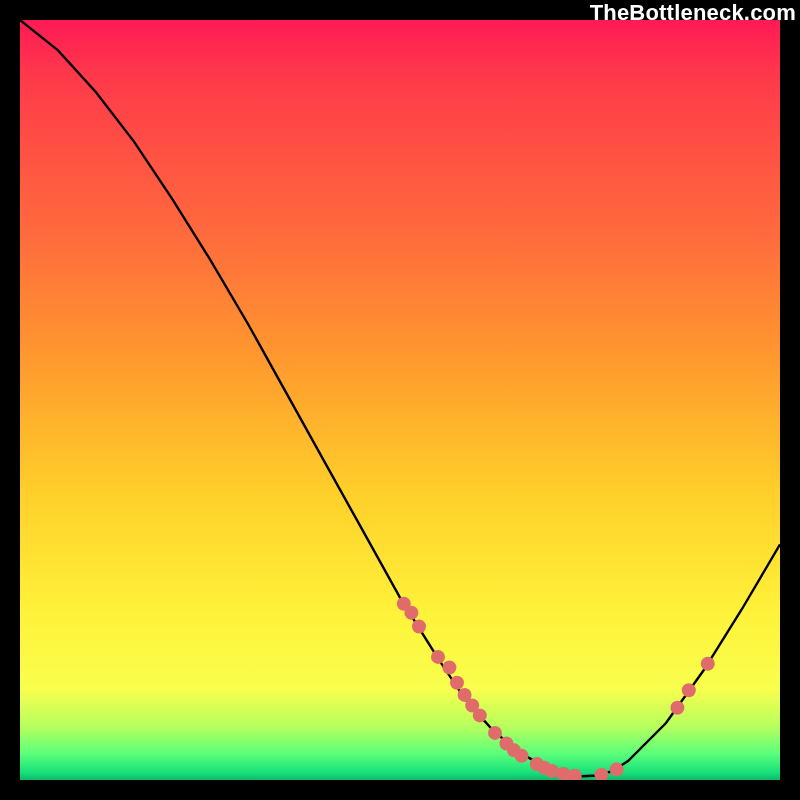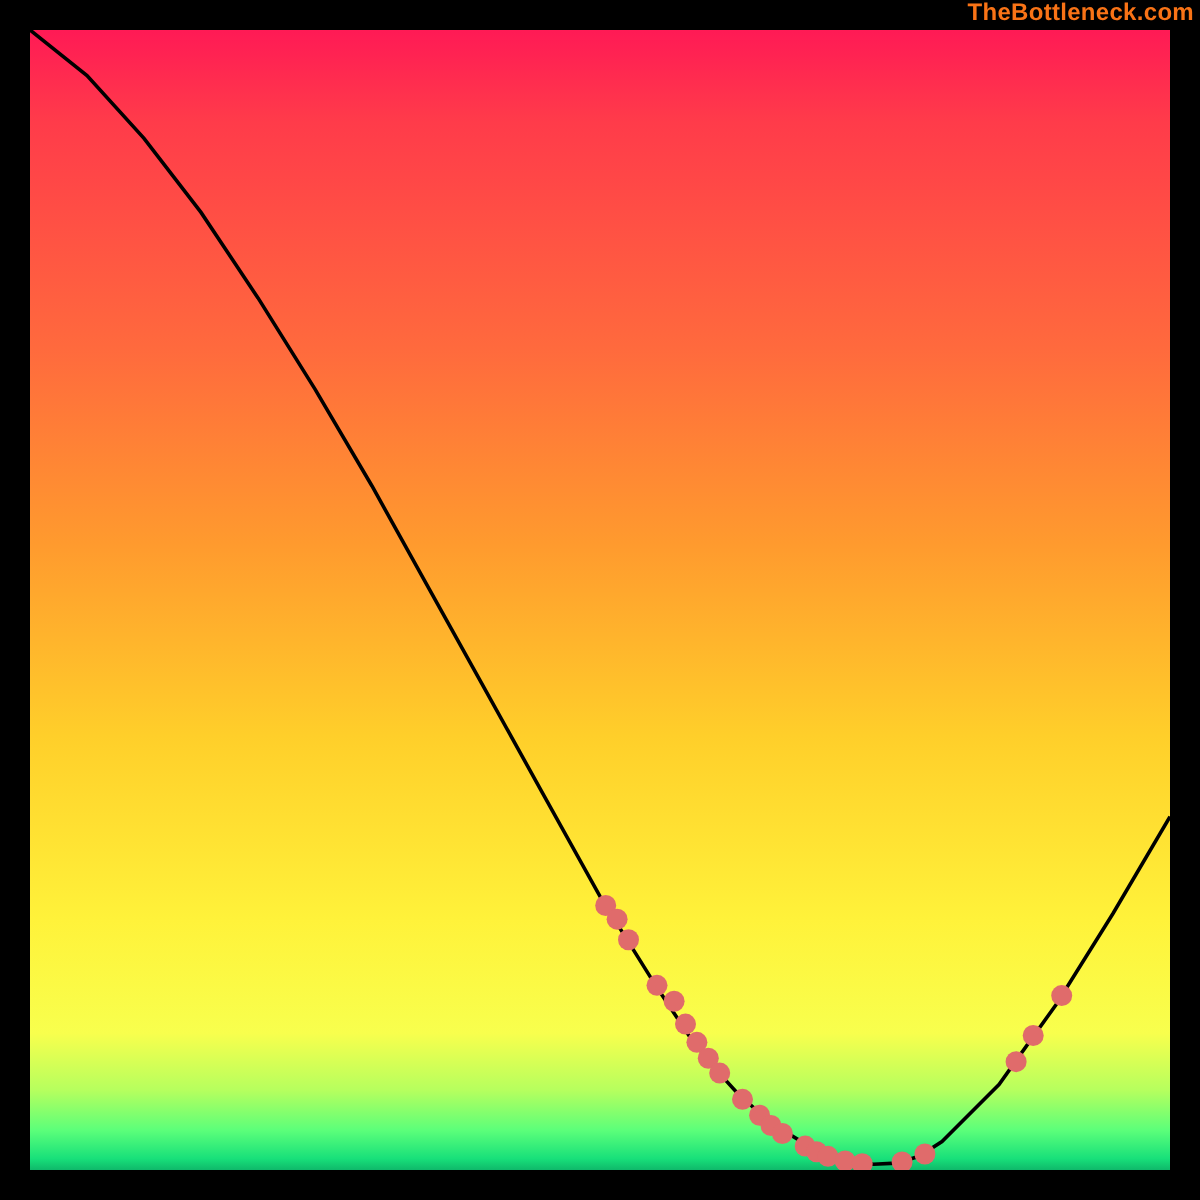--- a/index.html
+++ b/index.html
@@ -41,22 +41,22 @@
       #b6ff5e 93%,
       #5cff7a 96.5%,
       #18e07a 99%,
       #0fb86a 100%
     );
   }
   .watermark {
     position: absolute;
     top: 0px;
     right: 4px;
-    color: #f97316;
-    font-size: 16px;
+    color: #ffffff;
+    font-size: 22px;
     font-weight: 600;
     letter-spacing: 0.2px;
     user-select: none;
   }
   svg.overlay {
     position: absolute;
     inset: 0;
     width: 100%;
     height: 100%;
   }

